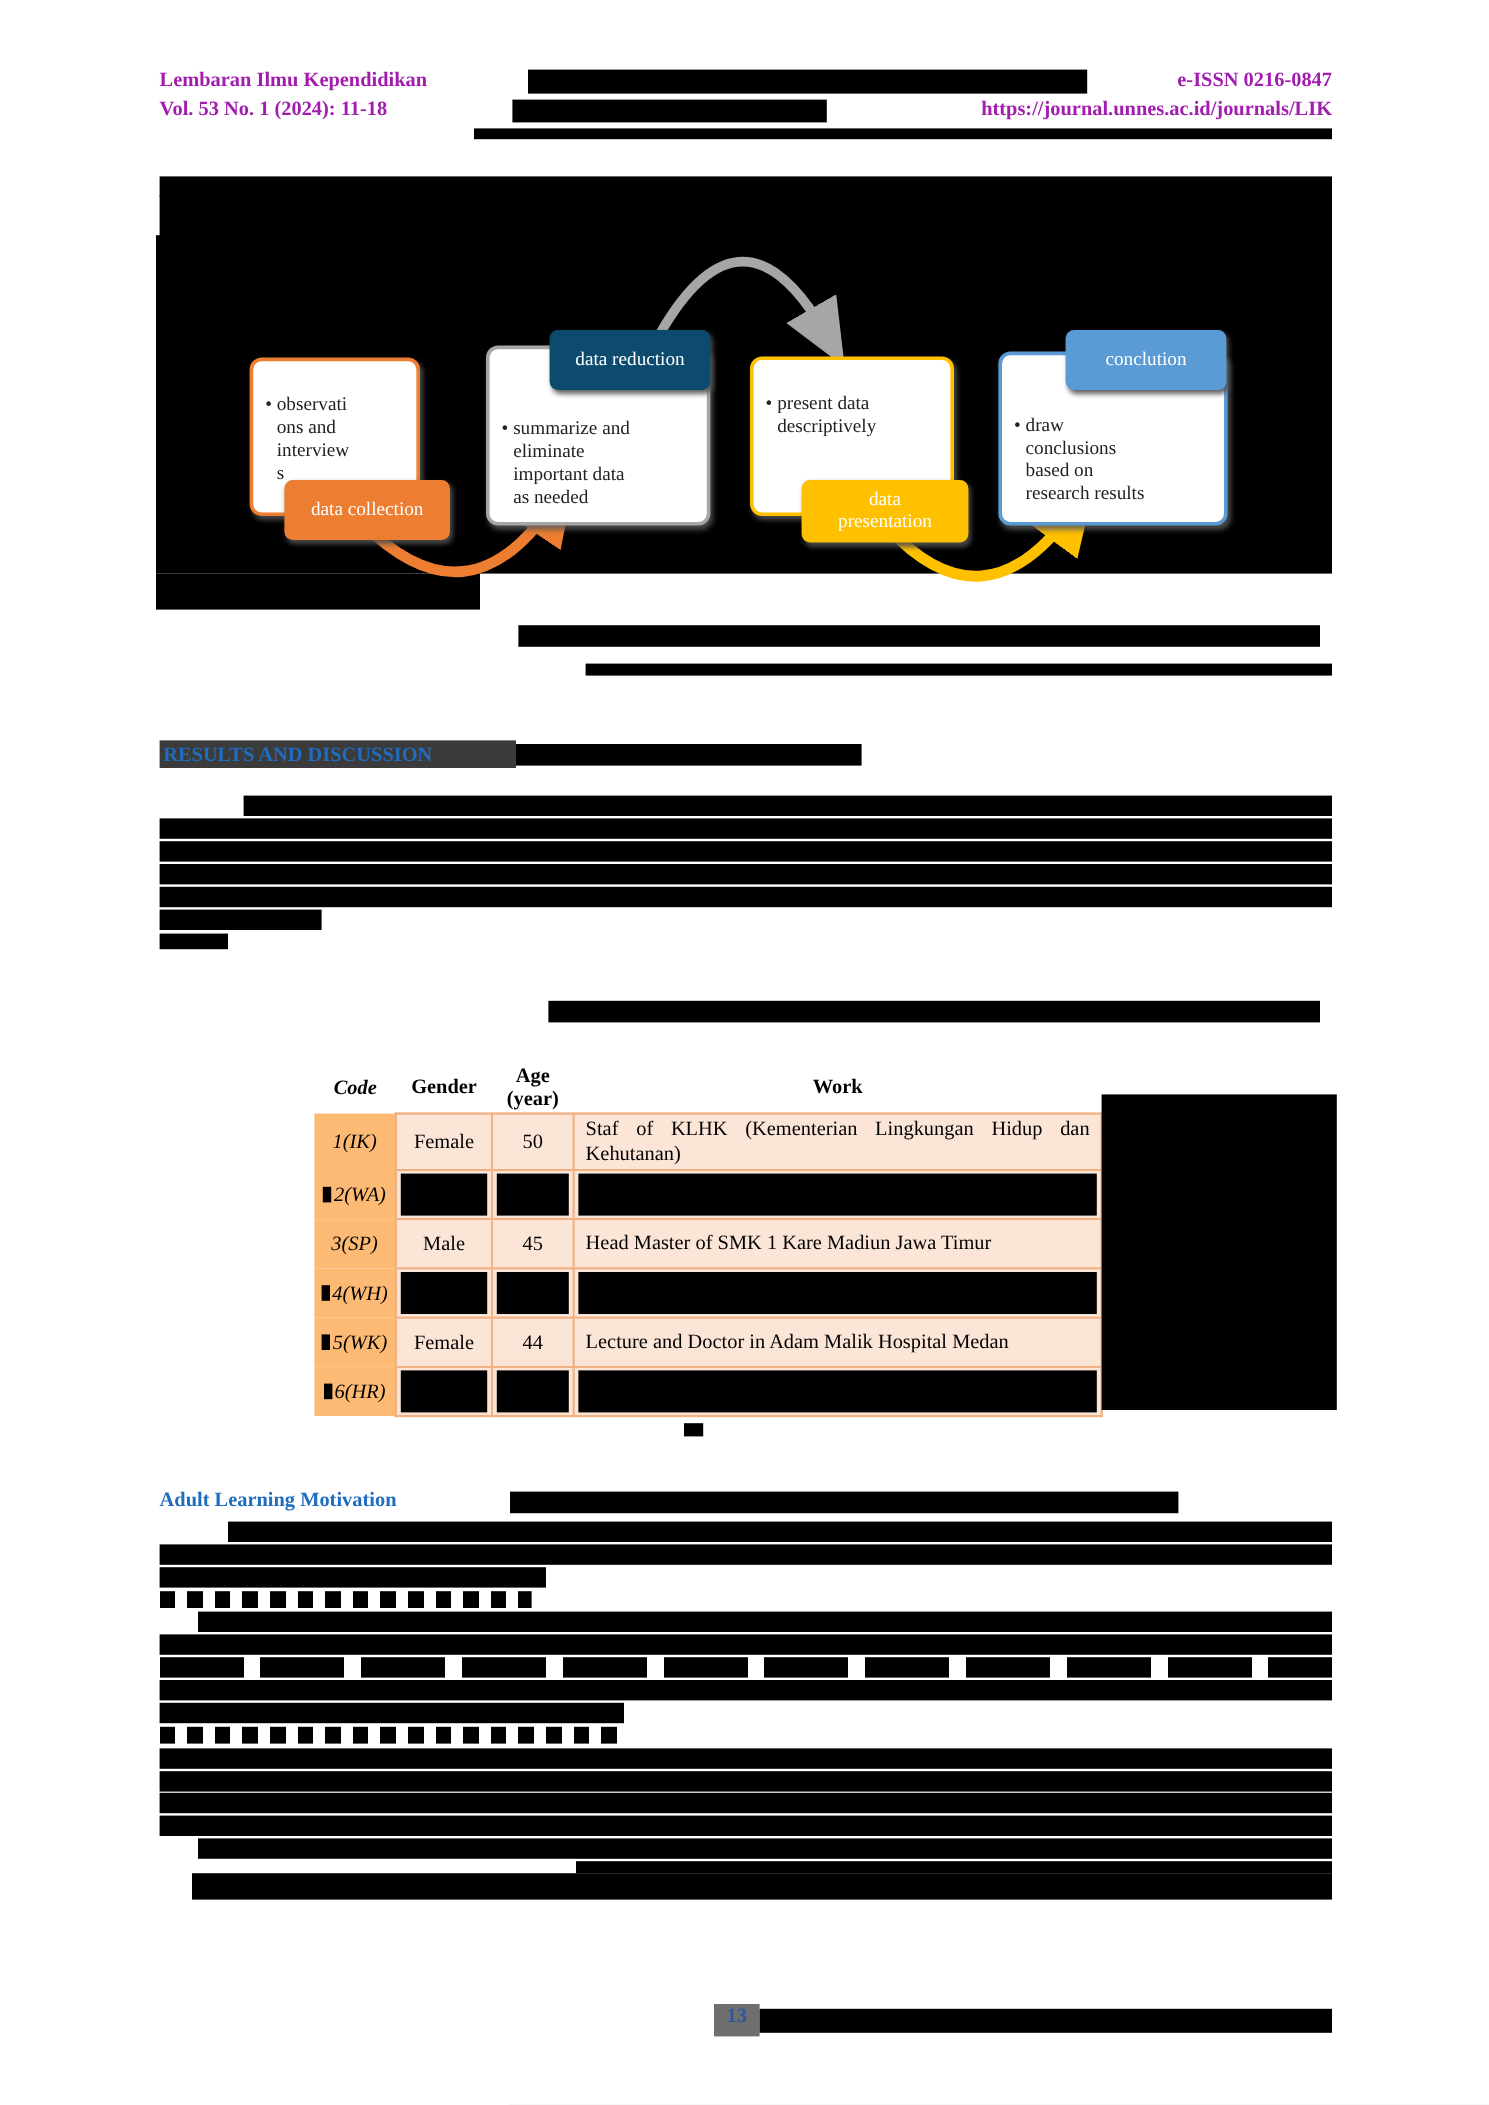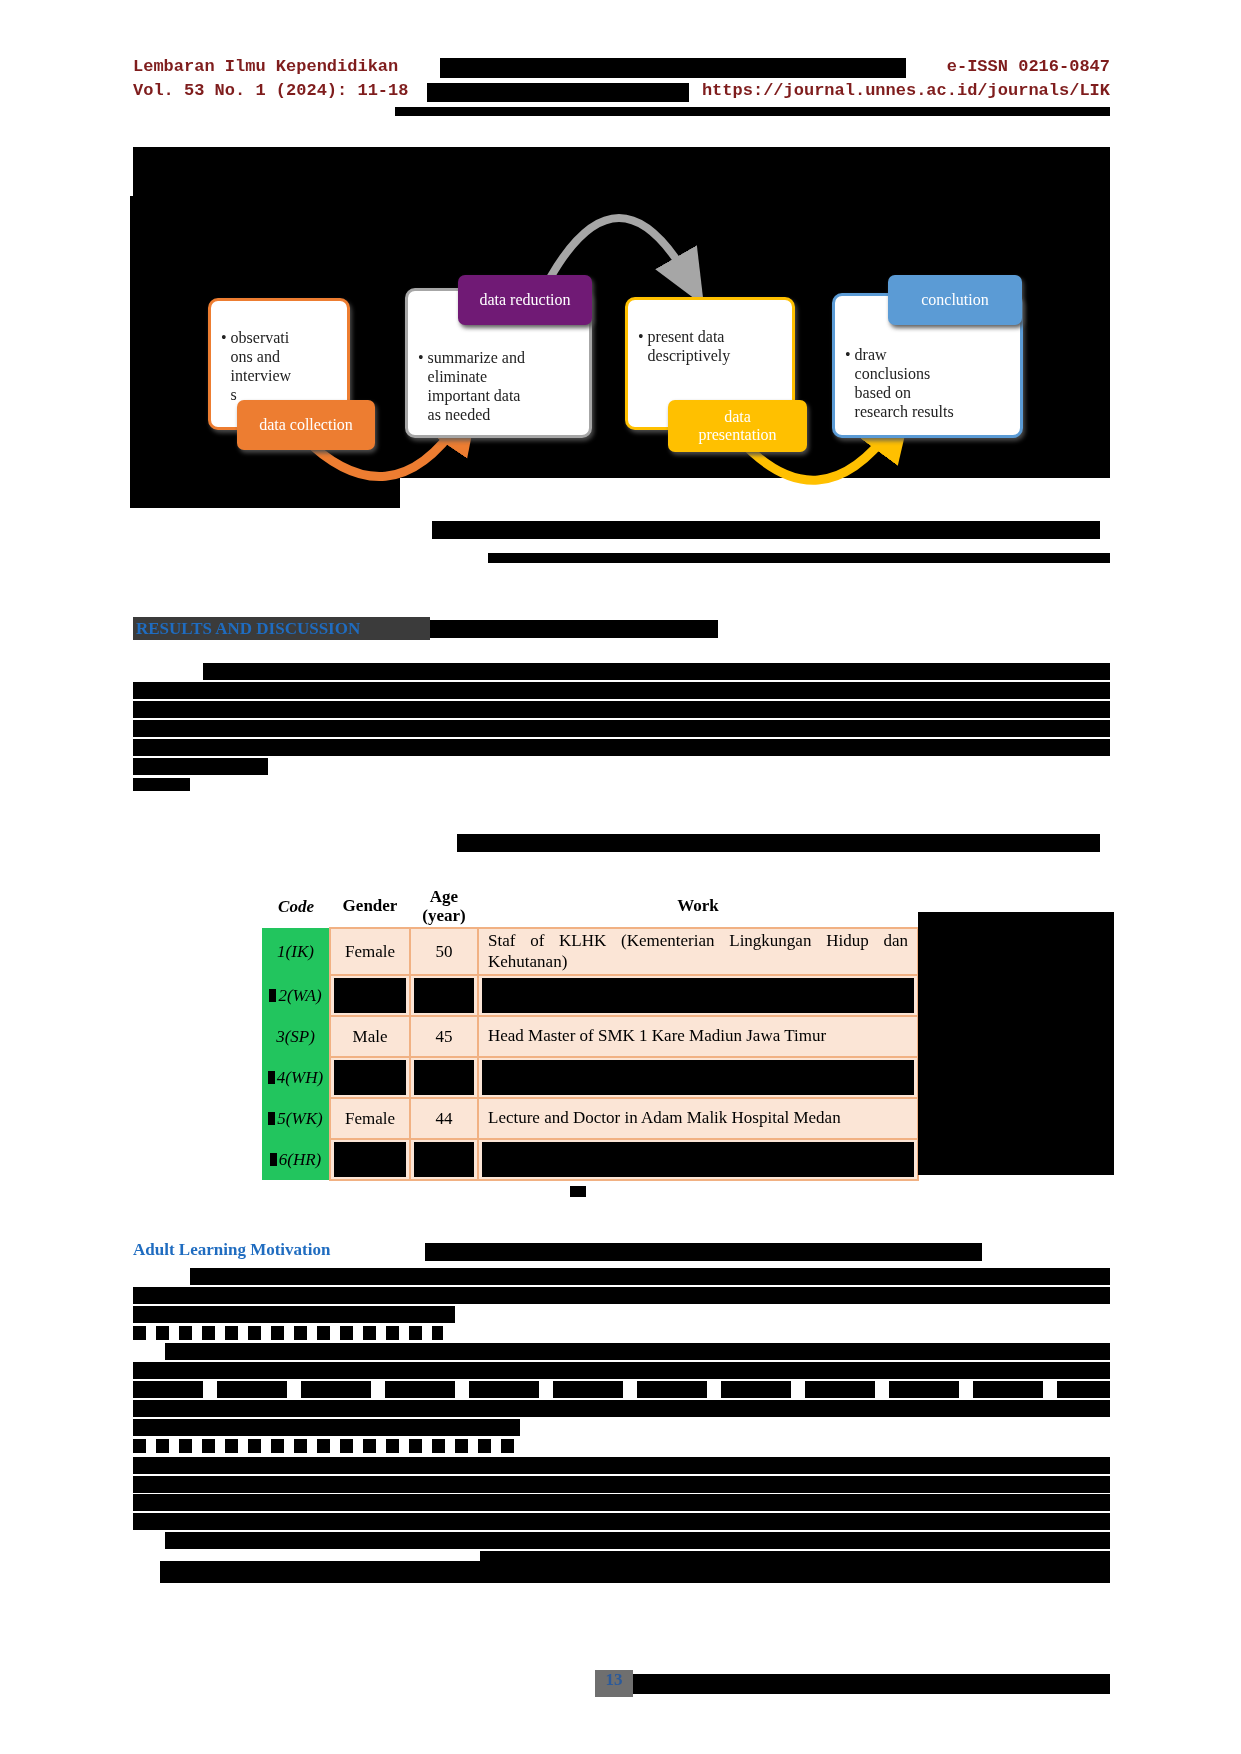--- a/index.html
+++ b/index.html
@@ -2,21 +2,21 @@
 <html><head>
 <meta charset="utf-8">
 <style>
   html,body{margin:0;padding:0;background:#e8e8e8;}
   .page{
     position:relative;width:1241px;height:1754px;background:#ffffff;
     margin:0 auto;font-family:"Liberation Serif",serif;overflow:hidden;
   }
   .abs{position:absolute;}
   .rd{position:absolute;background:#000;}
-  .blue-head{color:#7f1d1d;font-weight:bold;font-size:17px;white-space:nowrap;font-family:Liberation Mono, monospace;}
+  .blue-head{color:#a21caf;font-weight:bold;font-size:17px;white-space:nowrap;}
   .sec-head{color:#1f6cc0;font-weight:bold;font-size:17px;white-space:nowrap;}
   
   .fig{position:absolute;left:130px;top:196px;width:980px;height:312px;}
   .fig-bg{position:absolute;background:#000;}
   .step-box{
     position:absolute;background:#fff;border:3px solid;border-radius:10px;
     box-sizing:border-box;z-index:2;box-shadow:2px 3px 4px rgba(90,90,90,.8);
   }
   .step-detail{display:flex;align-items:flex-start;color:#222;font-size:16px;line-height:1.18;}
   .step-detail .blt{margin:0 4px 0 10px;font-size:16px;}
@@ -31,21 +31,21 @@
   .results-box{
     position:absolute;left:133px;top:617px;width:297px;height:23px;background:#3b3b3b;
     display:flex;align-items:center;padding-left:3px;box-sizing:border-box;
   }
   
   .ptable{position:absolute;left:262px;top:886px;border-collapse:collapse;table-layout:fixed;font-size:17px;}
   .ptable th{font-weight:bold;text-align:center;vertical-align:middle;background:#fff;padding:2px 2px;line-height:1.1;}
   .ptable th.codehead{font-style:italic;}
   .ptable td{vertical-align:middle;box-sizing:border-box;}
   .ptable td.cell{background:#FBE5D6;border:2px solid #F1B183;position:relative;}
-  .ptable td.codecell{background:#22c55e;border:none;font-style:italic;text-align:center;}
+  .ptable td.codecell{background:#fdba74;border:none;font-style:italic;text-align:center;}
   .ptable td.c{text-align:center;}
   .ptable td.work{text-align:justify;padding:2px 9px;line-height:1.2;}
   .ptable .blackout{position:absolute;left:3px;right:3px;top:2px;bottom:2px;background:#000;}
   .chip{display:inline-block;width:7px;height:13px;background:#000;margin-right:2px;vertical-align:-1px;}
   
   .rd-dash{position:absolute;background:repeating-linear-gradient(90deg,#000 0 13px,transparent 13px 23px);}
   .rd-space{position:absolute;background:repeating-linear-gradient(90deg,#000 0 70px,transparent 70px 84px);}
   
   .pageno-box{
     position:absolute;left:595px;top:1670px;width:38px;height:27px;background:#6f6f6f;
@@ -103,21 +103,21 @@
 
     <div class="step-box" style="left:275px;top:92px;width:187px;height:150px;border-color:#A6A6A6;">
       <div class="step-detail" style="padding-top:58px;">
         <span class="blt">•</span>
         <span class="dtl">summarize and
 eliminate
 important data
 as needed</span>
       </div>
     </div>
-    <div class="step-label" style="left:328px;top:79px;width:134px;height:50px;background:#701a75;">data reduction</div>
+    <div class="step-label" style="left:328px;top:79px;width:134px;height:50px;background:#0c4a6e;">data reduction</div>
 
     <div class="step-box" style="left:495px;top:101px;width:170px;height:133px;border-color:#FFC000;">
       <div class="step-detail" style="padding-top:28px;">
         <span class="blt">•</span>
         <span class="dtl">present data
 descriptively</span>
       </div>
     </div>
     <div class="step-label" style="left:538px;top:204px;width:139px;height:52px;background:#FFC000;">data
 presentation</div>

